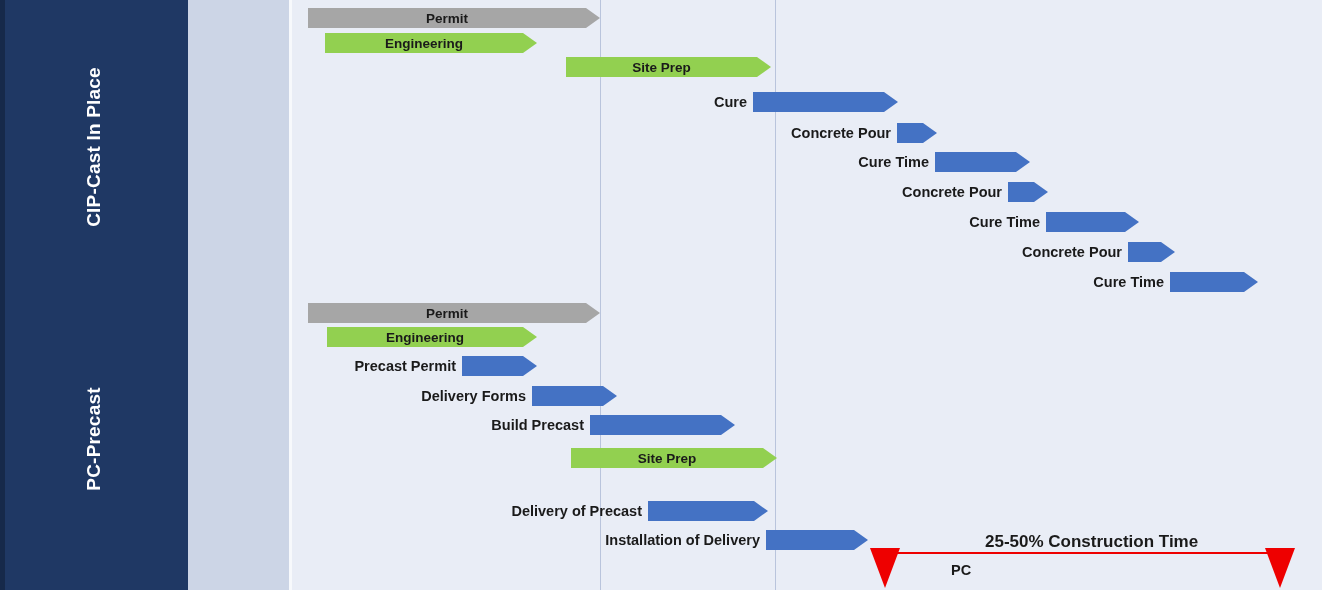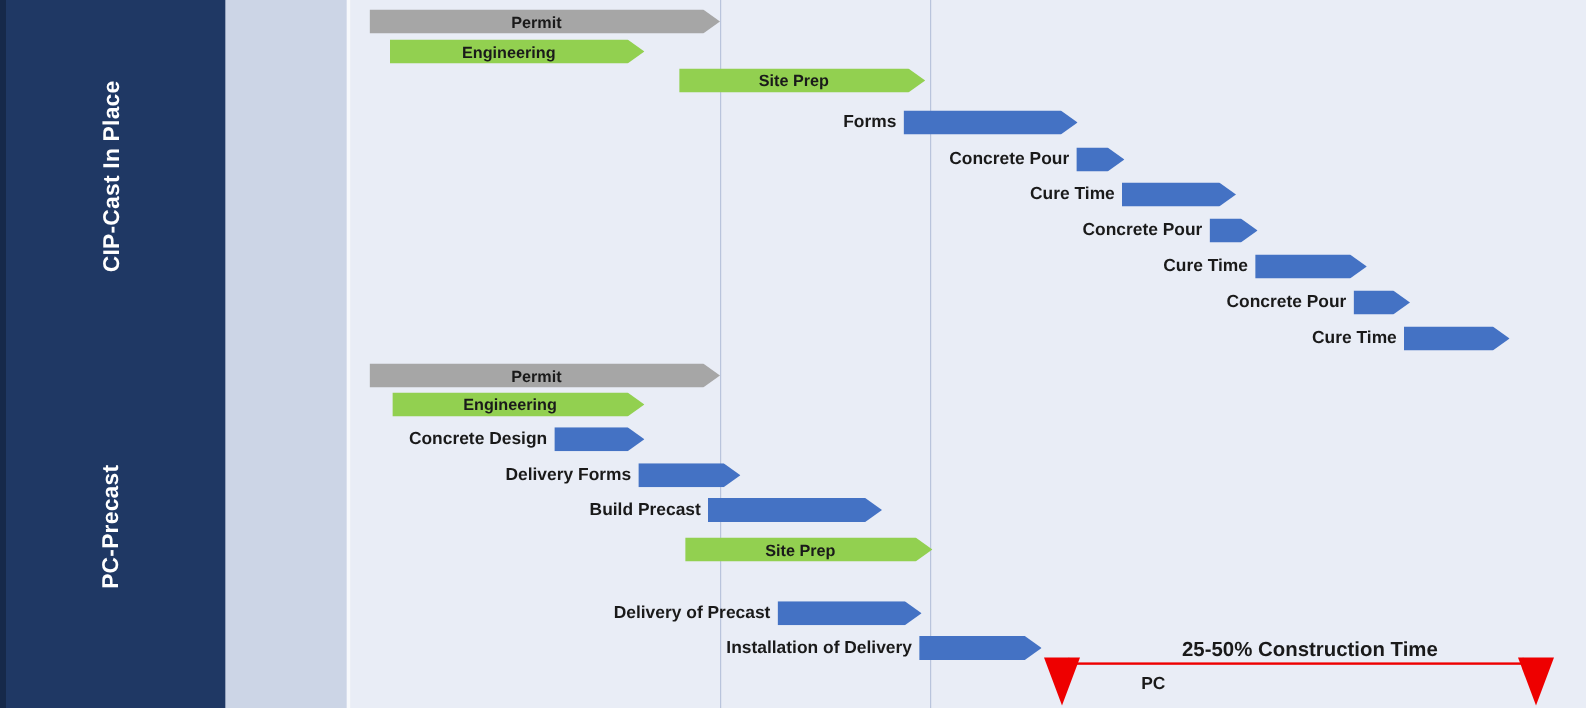--- a/index.html
+++ b/index.html
@@ -70,21 +70,21 @@
           <path d="M0,0 L198,0 L212,10 L198,20 L0,20 Z" fill="#92d050"></path>
         </svg>
         <span class="inner-label" style="margin-right: 14px;">Engineering</span>
       </div>
       <div class="bar" style="left: 566px; top: 57px; width: 205px;">
         <svg class="shape" viewBox="0 0 205 20" preserveAspectRatio="none">
           <path d="M0,0 L191,0 L205,10 L191,20 L0,20 Z" fill="#92d050"></path>
         </svg>
         <span class="inner-label" style="margin-right: 14px;">Site Prep</span>
       </div>
-      <div class="out-label" style="top: 92px; left: 0px; width: 747px;">Forms</div>
+      <div class="out-label" style="top: 92px; left: 0px; width: 747px;">Cure</div>
       <div class="bar" style="left: 753px; top: 92px; width: 145px;">
         <svg class="shape" viewBox="0 0 145 20" preserveAspectRatio="none">
           <path d="M0,0 L131,0 L145,10 L131,20 L0,20 Z" fill="#4472c4"></path>
         </svg>
       </div>
       <div class="out-label" style="top: 123px; left: 0px; width: 891px;">Concrete Pour</div>
       <div class="bar" style="left: 897px; top: 123px; width: 40px;">
         <svg class="shape" viewBox="0 0 40 20" preserveAspectRatio="none">
           <path d="M0,0 L26,0 L40,10 L26,20 L0,20 Z" fill="#4472c4"></path>
         </svg>
@@ -124,21 +124,21 @@
           <path d="M0,0 L278,0 L292,10 L278,20 L0,20 Z" fill="#a6a6a6"></path>
         </svg>
         <span class="inner-label" style="margin-right: 14px;">Permit</span>
       </div>
       <div class="bar" style="left: 327px; top: 327px; width: 210px;">
         <svg class="shape" viewBox="0 0 210 20" preserveAspectRatio="none">
           <path d="M0,0 L196,0 L210,10 L196,20 L0,20 Z" fill="#92d050"></path>
         </svg>
         <span class="inner-label" style="margin-right: 14px;">Engineering</span>
       </div>
-      <div class="out-label" style="top: 356px; left: 0px; width: 456px;">Concrete Design</div>
+      <div class="out-label" style="top: 356px; left: 0px; width: 456px;">Precast Permit</div>
       <div class="bar" style="left: 462px; top: 356px; width: 75px;">
         <svg class="shape" viewBox="0 0 75 20" preserveAspectRatio="none">
           <path d="M0,0 L61,0 L75,10 L61,20 L0,20 Z" fill="#4472c4"></path>
         </svg>
       </div>
       <div class="out-label" style="top: 386px; left: 0px; width: 526px;">Delivery Forms</div>
       <div class="bar" style="left: 532px; top: 386px; width: 85px;">
         <svg class="shape" viewBox="0 0 85 20" preserveAspectRatio="none">
           <path d="M0,0 L71,0 L85,10 L71,20 L0,20 Z" fill="#4472c4"></path>
         </svg>

